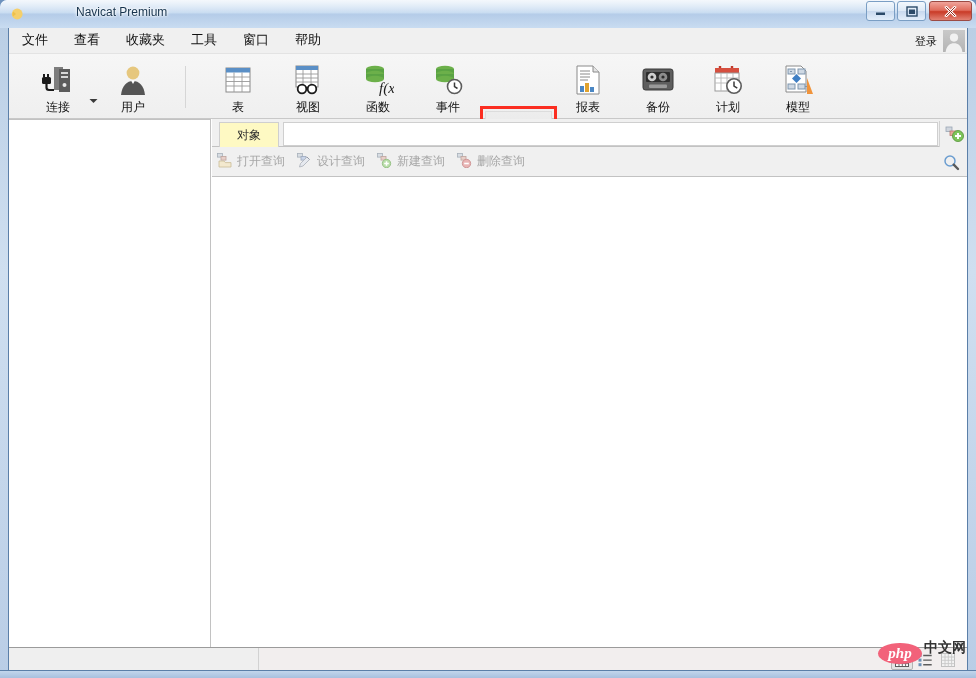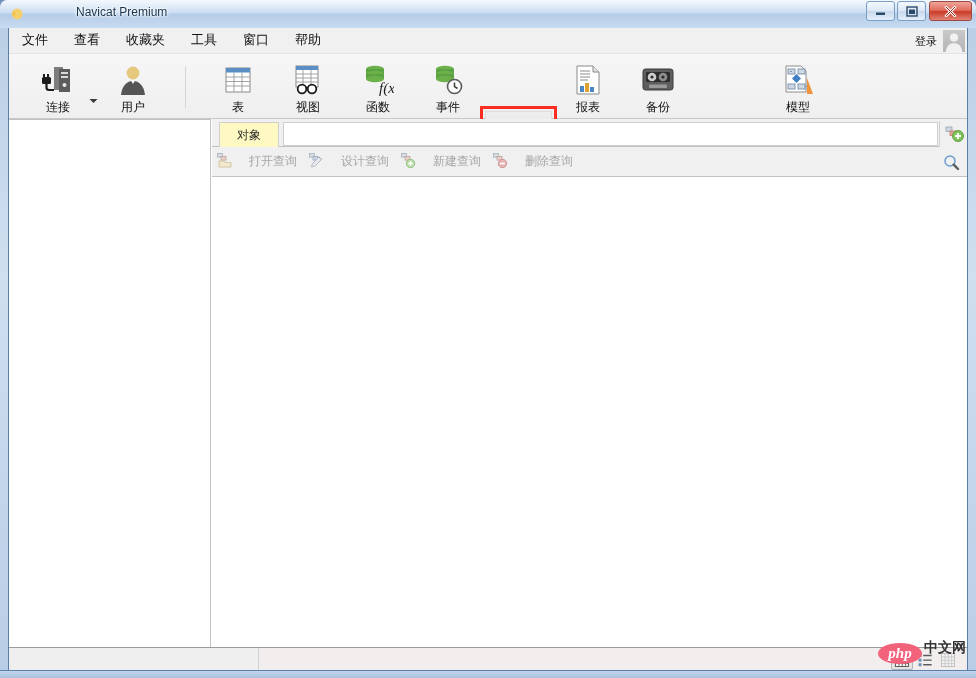--- a/index.html
+++ b/index.html
@@ -154,21 +154,21 @@
     background: #f0f0f0; border-left: 1px solid #d2d2d2;
     display: flex; align-items: center; justify-content: center;
   }
   
   #objbar {
     position: absolute; left: 211px; top: 147px; width: 757px; height: 30px;
     background: #f0f0f0; border-bottom: 1px solid #c2c2c2;
     display: flex; align-items: center;
   }
   .obj-btn {
-    display: flex; align-items: center; gap: 16px;
+    display: flex; align-items: center; gap: 4px;
     padding: 2px 7px 2px 5px; font-size: 12px; color: #a6a6a6;
   }
   #obj-search {
     position: absolute; right: 8px; top: 5px; width: 20px; height: 20px;
     display: flex; align-items: center; justify-content: center;
   }
   #objlist {
     position: absolute; left: 211px; top: 178px; width: 757px; height: 469px;
     background: #ffffff;
   }
@@ -395,20 +395,33 @@
             <circle cx="11" cy="12" r="4.3" fill="#cfcfcf"></circle>
             <circle cx="11" cy="12" r="1.6" fill="#2d2d2d"></circle>
             <circle cx="22" cy="12" r="4.3" fill="#8d8d8d"></circle>
             <circle cx="22" cy="12" r="1.6" fill="#2d2d2d"></circle>
             <rect x="8" y="19.5" width="18" height="3.5" rx="1" fill="#9a9a9a"></rect>
           </svg>
         </span>
         <span class="lbl">备份</span>
       </div>
 
+      <div class="tb-item" style="left:688px">
+        <span class="ico">
+          <svg width="32" height="32" viewBox="0 0 32 32">
+            <path d="M8 2 v4 M20 2 v4" stroke="#c0392b" stroke-width="2.4"></path>
+            <rect x="3" y="4" width="24" height="5" fill="#d64f3f"></rect>
+            <rect x="3" y="9" width="24" height="18" fill="#ffffff" stroke="#9a9a9a"></rect>
+            <path d="M3 14 h24 M3 19 h24 M9 9 v18 M15 9 v18 M21 9 v18" stroke="#b8b8b8" stroke-width="0.9"></path>
+            <circle cx="22" cy="22" r="7.2" fill="#ffffff" stroke="#5c5c5c" stroke-width="1.6"></circle>
+            <path d="M22 17.5 v4.6 l3.3 2" stroke="#3a3a3a" stroke-width="1.5" fill="none"></path>
+          </svg>
+        </span>
+        <span class="lbl">计划</span>
+      </div>
 
       <div class="tb-item" style="left:758px">
         <span class="ico">
           <svg width="32" height="32" viewBox="0 0 32 32">
             <path d="M4 2 h15 l5 5 v21 H4 Z" fill="#ffffff" stroke="#8a8a8a"></path>
             <rect x="6" y="5" width="7" height="5" fill="#cfd9e4" stroke="#7e95ad"></rect>
             <rect x="16" y="5" width="7" height="5" fill="#cfd9e4" stroke="#7e95ad"></rect>
             <rect x="6" y="20" width="7" height="5" fill="#cfd9e4" stroke="#7e95ad"></rect>
             <rect x="16" y="20" width="7" height="5" fill="#cfd9e4" stroke="#7e95ad"></rect>
             <path d="M14.5 10 l4.5 4.5 l-4.5 4.5 l-4.5 -4.5 Z" fill="#3f7fc4"></path>

